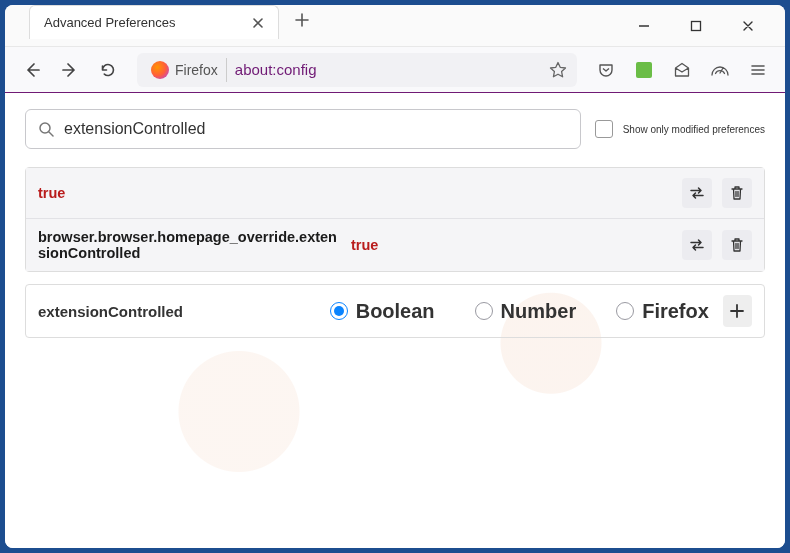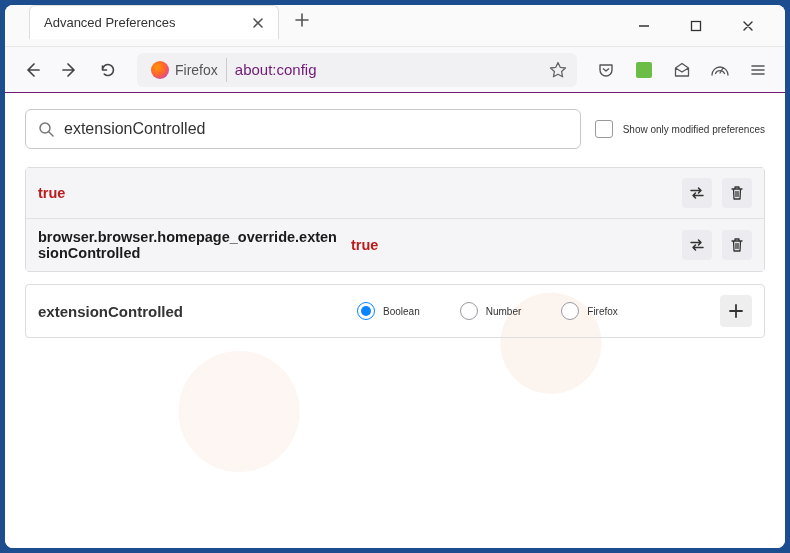--- a/index.html
+++ b/index.html
@@ -181,21 +181,21 @@
       border:1px solid #ddd;
       border-radius:4px;
       padding: 10px 12px;
       gap: 14px;
       position: relative; z-index: 1;
     }
     .add-name { font-size:15px; font-weight:700; color:#333; width:305px; }
     .radio-set { display:flex; gap:40px; flex:1; align-items:center; }
     .radio {
       display:flex; align-items:center; gap:8px;
-      font-size:10px; color:#333;
+      font-size:20px; color:#333;font-weight:bold;
     }
     .rdot {
       width:18px; height:18px; border:1.5px solid #9a9aa2; border-radius:50%;
       display:flex; align-items:center; justify-content:center; background:#fff;
     }
     .rdot.sel { border-color:#0a84ff; }
     .rdot.sel::after { content:""; width:10px; height:10px; background:#0a84ff; border-radius:50%; }
     .add-btn {
       width:32px; height:32px; border-radius:4px;
       background:#eee; display:flex; align-items:center; justify-content:center;

